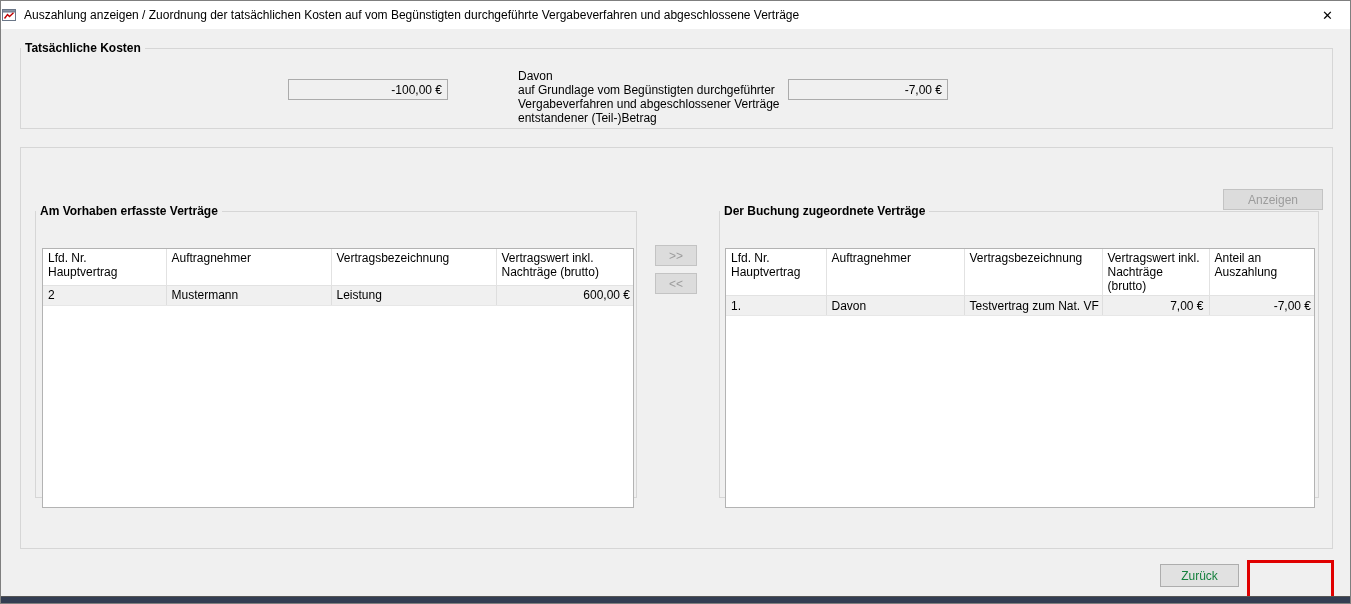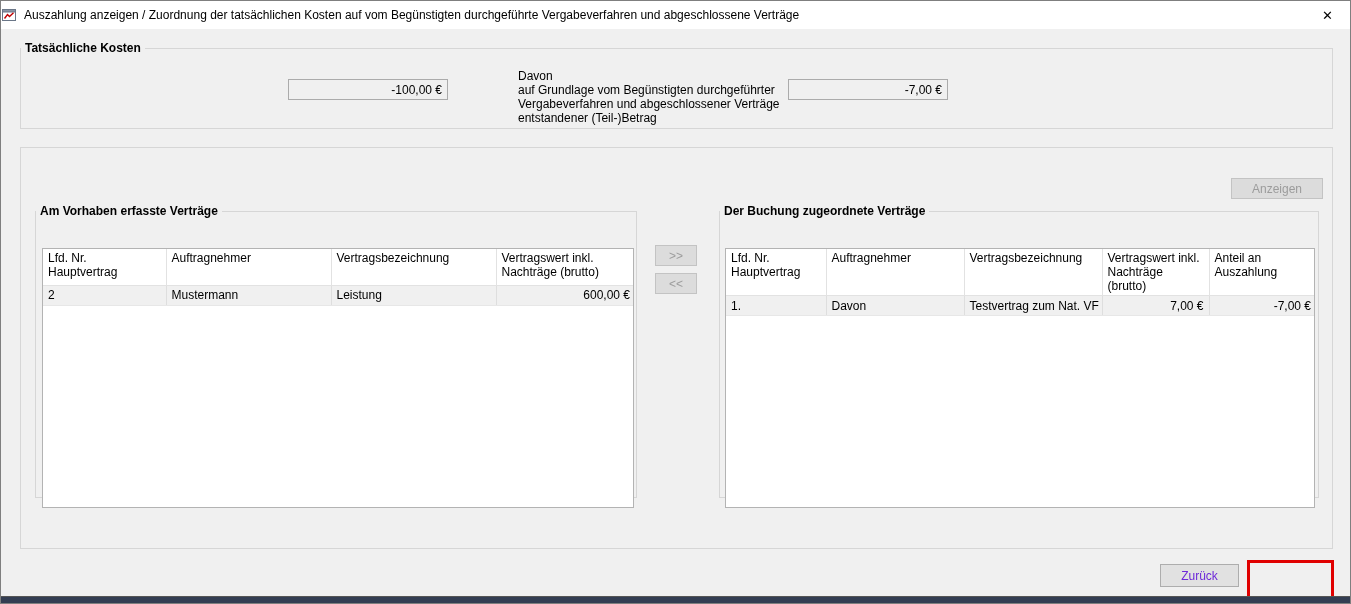--- a/index.html
+++ b/index.html
@@ -54,30 +54,30 @@
     text-align: right;
     padding: 0 5px;
     color: #000;
   }
   
   .btn {
     font-family: "Liberation Sans", sans-serif;
     font-size: 12px;
     background: #e1e1e1;
     border: 1px solid #adadad;
-    color: #6d28d9;
+    color: #15803d;
     cursor: pointer;
   }
   .btn:disabled {
     background: #dcdcdc;
     border-color: #c3c3c3;
     color: #9c9c9c;
     cursor: default;
   }
-  .anzeigen-btn { position: absolute; right: 9px; top: 30px; width: 92px; height: 21px; }
+  .anzeigen-btn { position: absolute; right: 9px; top: 41px; width: 100px; height: 21px; }
   .transfer-btn { position: absolute; left: 634px; width: 42px; height: 21px; }
   .footer-btn { position: absolute; width: 79px; height: 23px; }
   
   .table-wrap {
     position: absolute;
     background: #ffffff;
     border: 1px solid #b3b3b3;
     overflow: hidden;
   }
   table.grid {

